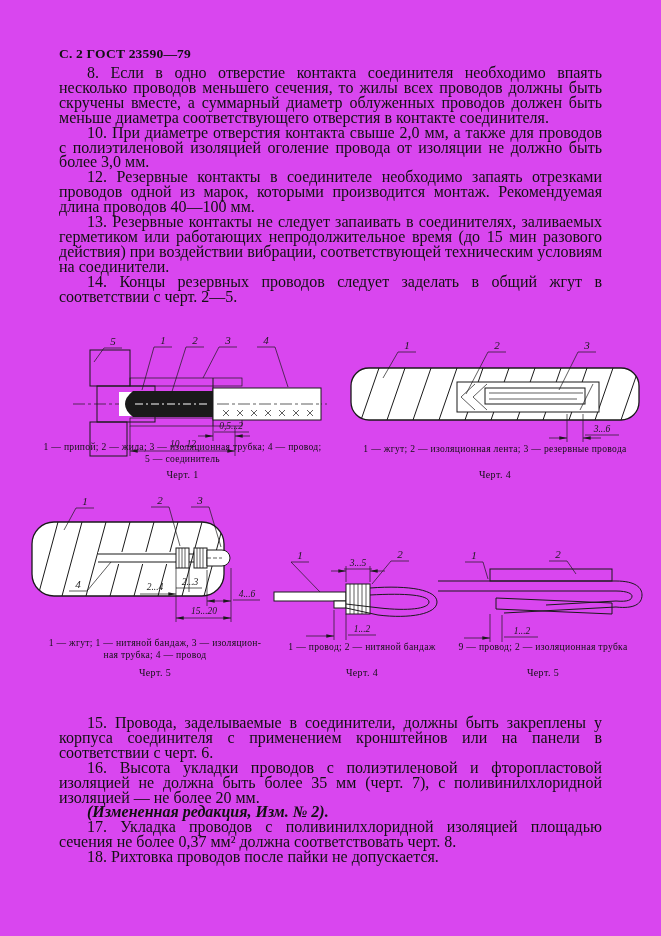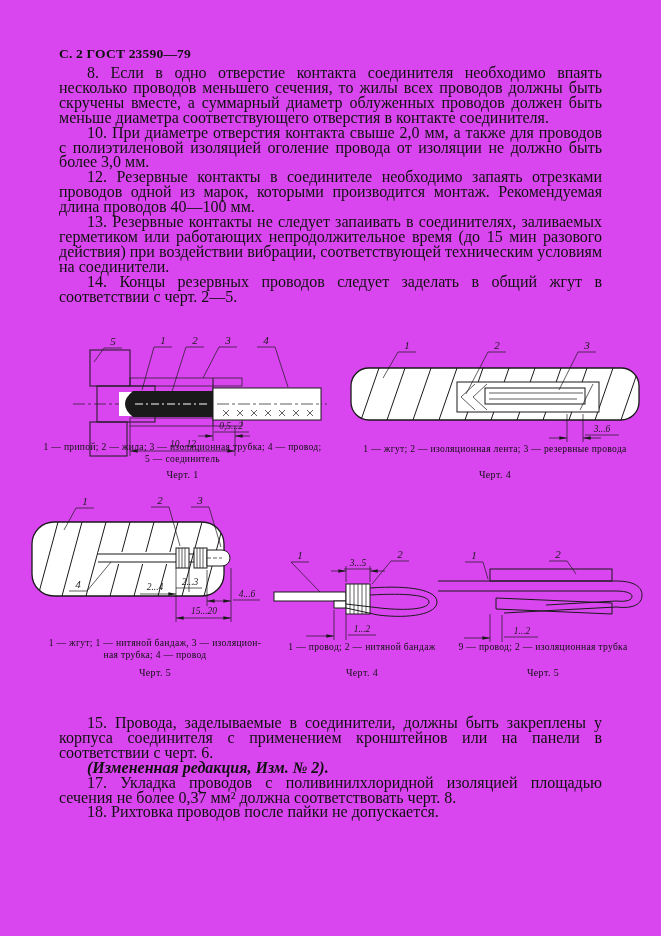--- a/index.html
+++ b/index.html
@@ -270,18 +270,19 @@
       <text x="84" y="86" text-anchor="middle" class="fdim">1...2</text>
     </g>
   </svg>
   <div class="figcap" style="left:428px;top:641px;width:230px">
     <div>9 — провод; 2 — изоляционная трубка</div>
   </div>
   <div class="figtitle" style="left:428px;top:667px;width:230px">Черт. 5</div>
 
   <div class="textblock" style="top:716px">
     <p>15. Провода, заделываемые в соединители, должны быть закреплены у корпуса соединителя с применением кронштейнов или на панели в соответствии с черт. 6.</p>
+    <p>16. Высота укладки проводов с полиэтиленовой и фторопластовой изоляцией не должна быть более 35 мм (черт. 7), с поливинилхлоридной изоляцией — не более 20 мм.</p>
     <p class="bold">(Измененная редакция, Изм. № 2).</p>
     <p>17. Укладка проводов с поливинилхлоридной изоляцией площадью сечения не более 0,37 мм² должна соответствовать черт. 8.</p>
     <p>18. Рихтовка проводов после пайки не допускается.</p>
   </div>
 
 </div>
 
 </body></html>

